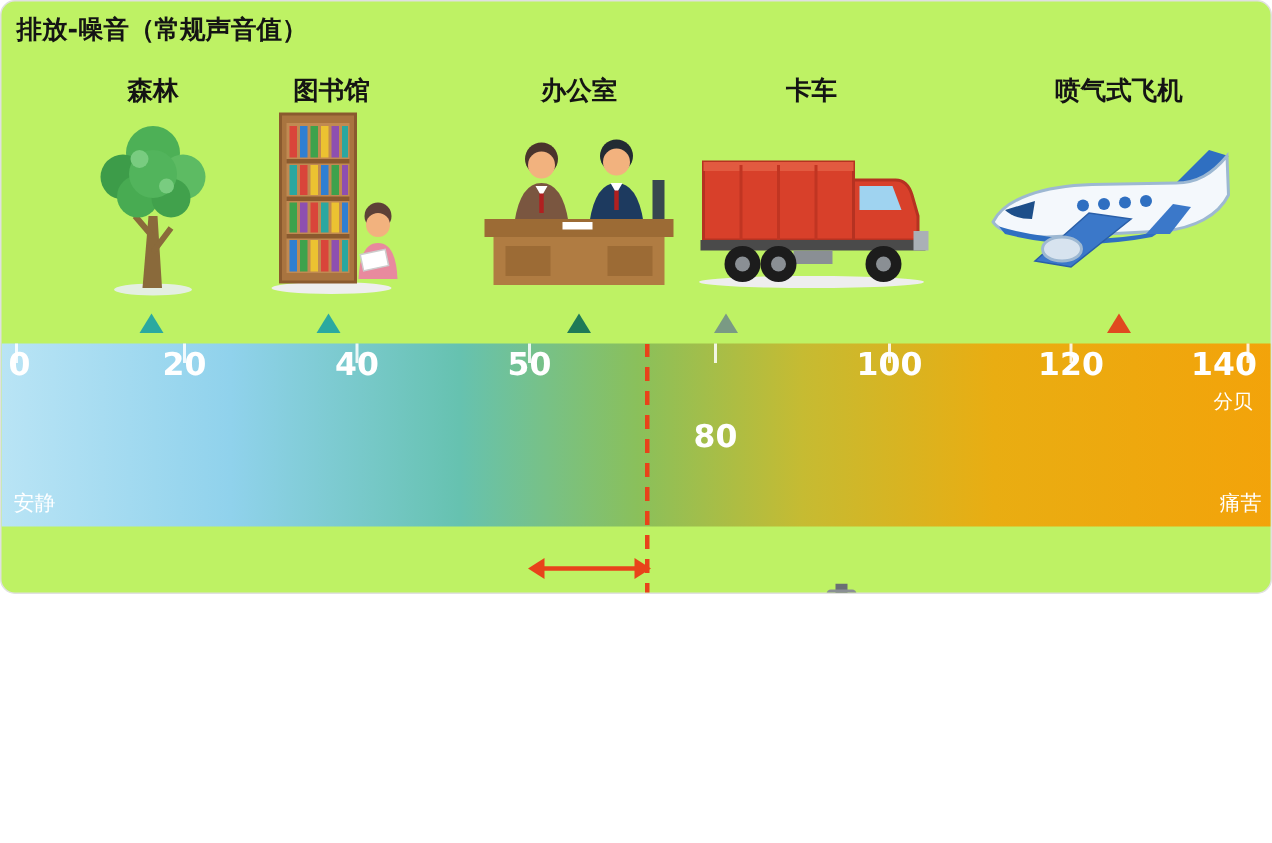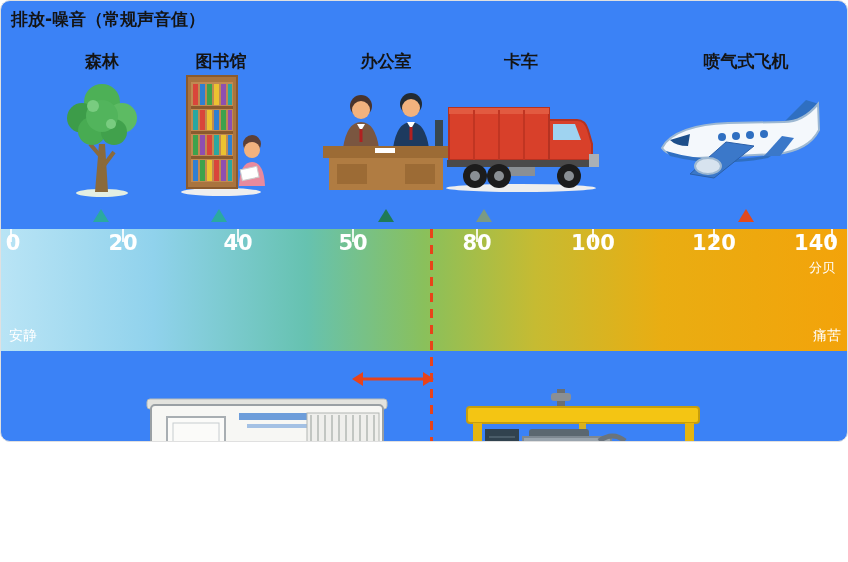--- a/index.html
+++ b/index.html
@@ -1,18 +1,18 @@
 <!DOCTYPE html>
 <html><head>
 <meta charset="utf-8">
 <style>
   html,body { margin:0; padding:0; background:#fff; }
   .canvas {
-    position:relative; width:848px; height:442px; box-sizing:border-box;
-    background:#3b82f6; border:1px solid #e0e0e0; border-radius:10px; overflow:hidden;
+    position:relative; width:848px; height:396px; box-sizing:border-box;
+    background:#bef264; border:1px solid #e0e0e0; border-radius:10px; overflow:hidden;
     font-family:"DejaVu Sans","Liberation Sans",sans-serif;
   }
   .title { position:absolute; left:10px; top:7px; font-size:17px; font-weight:bold; color:#141414; }
 
   .cat { position:absolute; top:50px; display:flex; flex-direction:column; align-items:center; }
   .cat-label { font-size:17px; font-weight:bold; color:#141414; line-height:21px; }
 
   .marker { position:absolute; top:208px; width:0; height:0;
     border-left:8px solid transparent; border-right:8px solid transparent;
     border-bottom:13px solid #2ba9a0; }
@@ -124,21 +124,21 @@
         <rect x="116" y="30" width="8" height="26" fill="#37474f"></rect>
         <rect x="4" y="56" width="126" height="12" fill="#9c6b35"></rect>
         <rect x="10" y="68" width="114" height="32" fill="#b07c42"></rect>
         <rect x="18" y="74" width="30" height="20" fill="#9c6b35"></rect>
         <rect x="86" y="74" width="30" height="20" fill="#9c6b35"></rect>
         <rect x="56" y="58" width="20" height="5" fill="#ffffff"></rect>
       </svg>
     </div>
   </div>
 
-  <div class="cat" style="left:436px;width:168px;">
+  <div class="cat" style="left:456px;width:168px;">
     <div class="cat-label">卡车</div>
     <div style="margin-top:22px;">
       <svg width="164" height="100" viewBox="0 0 164 100">
         <ellipse cx="82" cy="94" rx="75" ry="4" fill="#eeeeee"></ellipse>
         <rect x="10" y="14" width="100" height="52" fill="#d8402a" stroke="#b53221" stroke-width="2"></rect>
         <rect x="10" y="14" width="100" height="6" fill="#e25a40"></rect>
         <path d="M35 16 V66 M60 16 V66 M85 16 V66" stroke="#c03522" stroke-width="2"></path>
         <path d="M110 26 h28 q8 0 11 10 l4 14 v16 h-43 Z" fill="#d8402a" stroke="#b53221" stroke-width="2"></path>
         <path d="M114 30 h22 l6 16 h-28 Z" fill="#9fd3f0"></path>
         <rect x="8" y="66" width="150" height="7" fill="#4a4a4a"></rect>
@@ -185,21 +185,21 @@
     <div class="tickline" style="left:236px;"></div>
     <div class="tickline" style="left:351px;"></div>
     <div class="tickline" style="left:475px;"></div>
     <div class="tickline" style="left:591px;"></div>
     <div class="tickline" style="left:712px;"></div>
     <div class="tickline" style="left:830px;"></div>
     <div class="ticknum" style="left:12px;">0</div>
     <div class="ticknum" style="left:122px;">20</div>
     <div class="ticknum" style="left:237px;">40</div>
     <div class="ticknum" style="left:352px;">50</div>
-    <div class="ticknum" style="left:476px;">80</div>
+    <div class="ticknum" style="left:476px;margin-top:48px;">80</div>
     <div class="ticknum" style="left:592px;">100</div>
     <div class="ticknum" style="left:713px;">120</div>
     <div class="ticknum" style="left:815px;">140</div>
     <div class="unit">分贝</div>
     <div class="quiet">安静</div>
     <div class="pain">痛苦</div>
   </div>
 
   <div class="dashed-line"></div>
 

